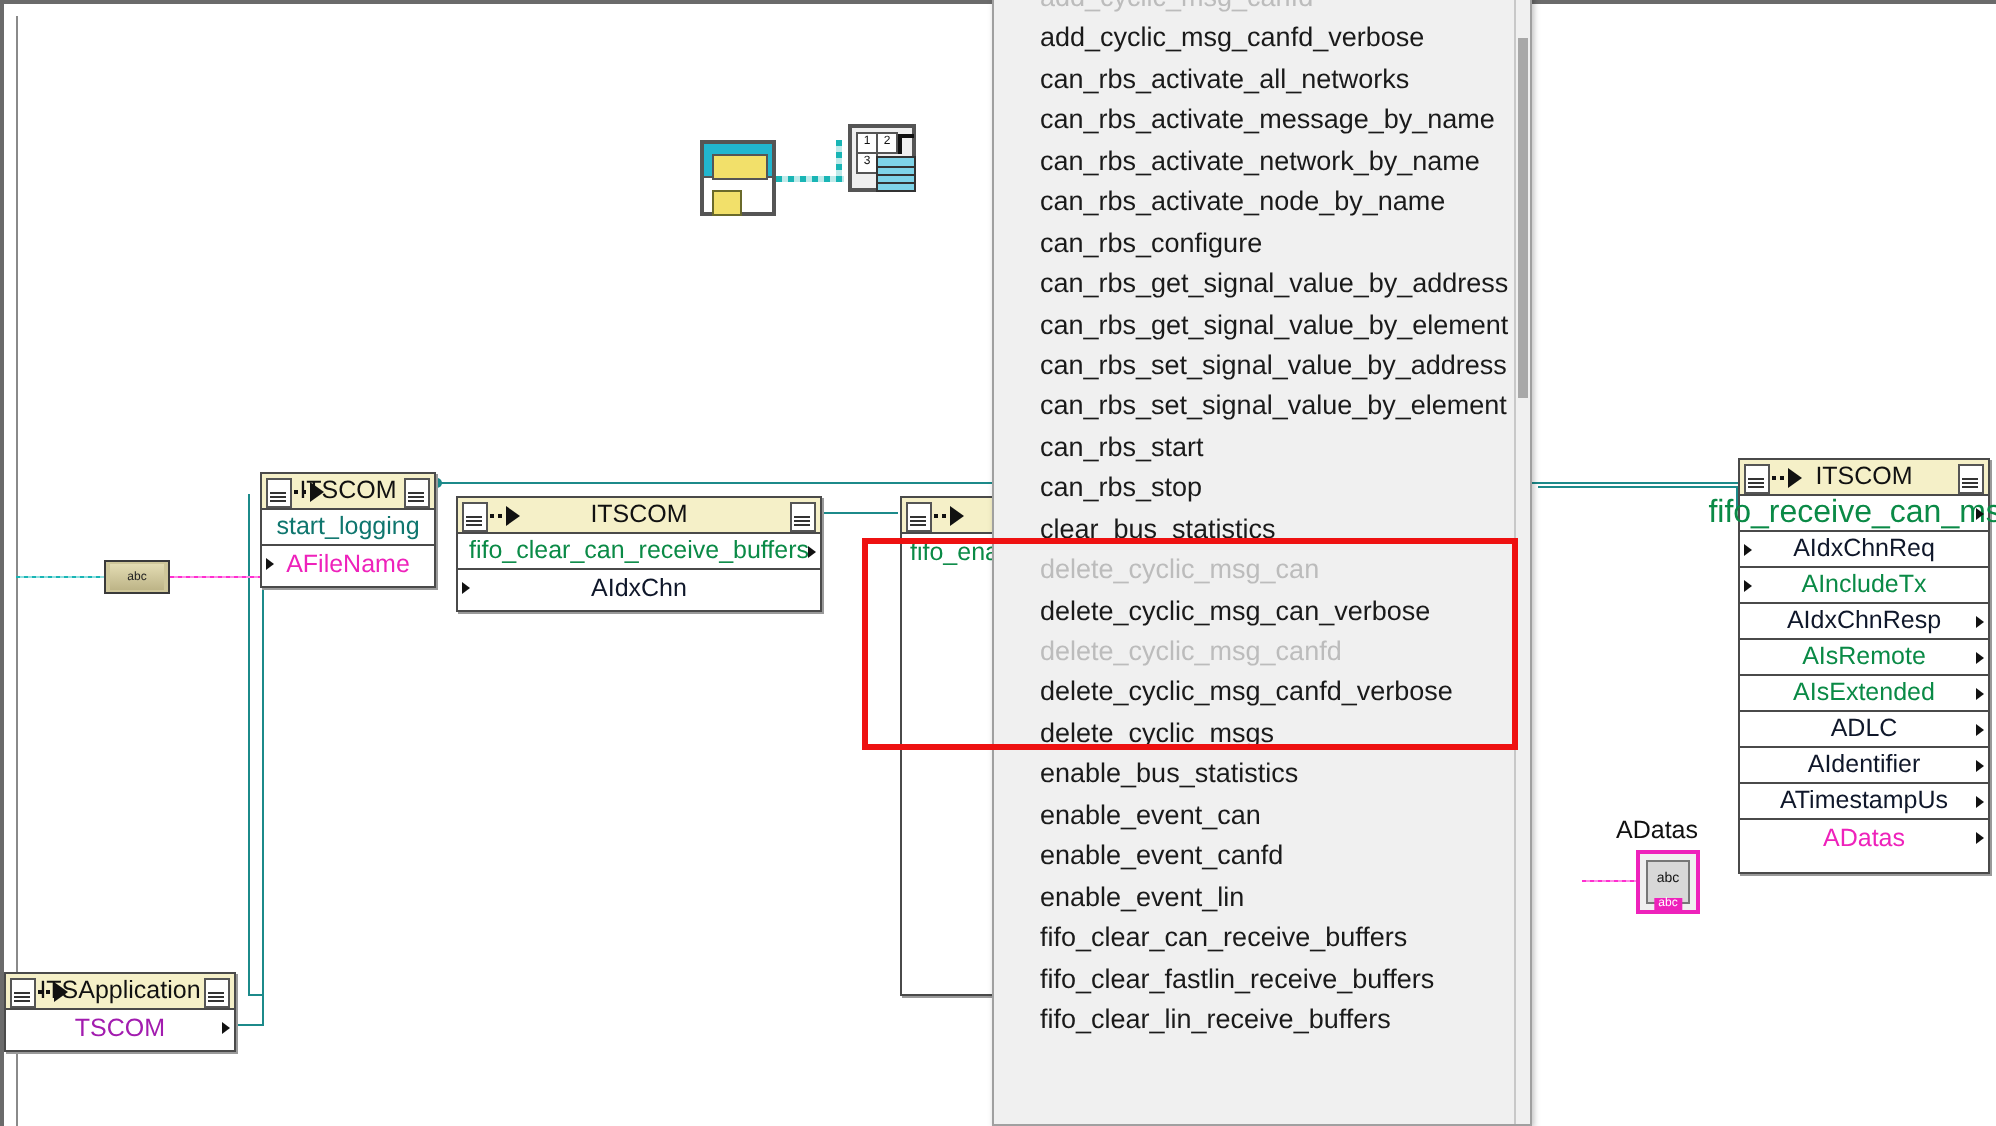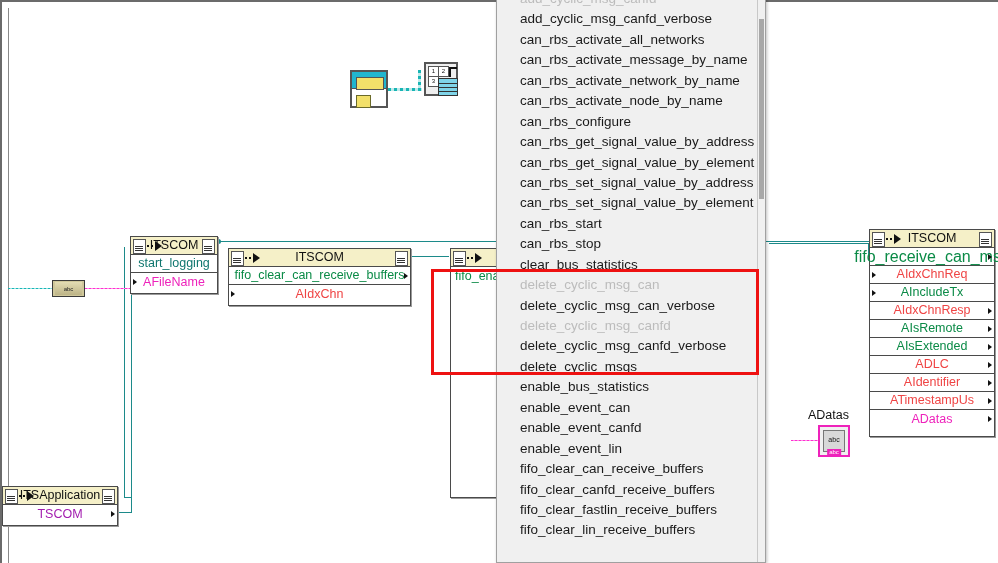--- a/index.html
+++ b/index.html
@@ -82,21 +82,21 @@
     display:flex;align-items:center;justify-content:center;
     position:relative;box-sizing:border-box;white-space:nowrap;
     padding:0 8px;
   }
   .node-row:last-child{border-bottom:none;}
   .node-row .term-l{position:absolute;left:2px;top:6px;width:0;height:0;
     border-left:4px solid #111;border-top:3px solid transparent;border-bottom:3px solid transparent;}
   .node-row .term-r{position:absolute;right:2px;top:6px;width:0;height:0;
     border-left:4px solid #111;border-top:3px solid transparent;border-bottom:3px solid transparent;}
   .c-green{color:#0a8a46;}
-  .c-blue{color:#ef4444;}
+  .c-blue{color:#0f172a;}
   .c-magenta{color:#ee22bb;}
   .c-teal{color:#a21caf;}
   .c-black{color:#0f766e;}
 
   
   .term-box{
     position:absolute;
     border:2px solid #ee22bb;
     background:#f0f0f0;
     box-sizing:border-box;
@@ -391,21 +391,20 @@
         <div class="dd-item disabled">delete_cyclic_msg_can</div>
         <div class="dd-item">delete_cyclic_msg_can_verbose</div>
         <div class="dd-item disabled">delete_cyclic_msg_canfd</div>
         <div class="dd-item">delete_cyclic_msg_canfd_verbose</div>
         <div class="dd-item">delete_cyclic_msgs</div>
         <div class="dd-item">enable_bus_statistics</div>
         <div class="dd-item">enable_event_can</div>
         <div class="dd-item">enable_event_canfd</div>
         <div class="dd-item">enable_event_lin</div>
         <div class="dd-item">fifo_clear_can_receive_buffers</div>
-        <div class="dd-item">fifo_clear_canfd_receive_buffers</div>
         <div class="dd-item">fifo_clear_fastlin_receive_buffers</div>
         <div class="dd-item">fifo_clear_lin_receive_buffers</div>
       </div>
     <div class="dd-scrollbar">
       <div class="dd-thumb" style="top:30px;height:180px;"></div>
     </div>
   </div>
 
   <div class="annot-rect" style="left:431px;top:269px;width:328px;height:106px;"></div>
 

